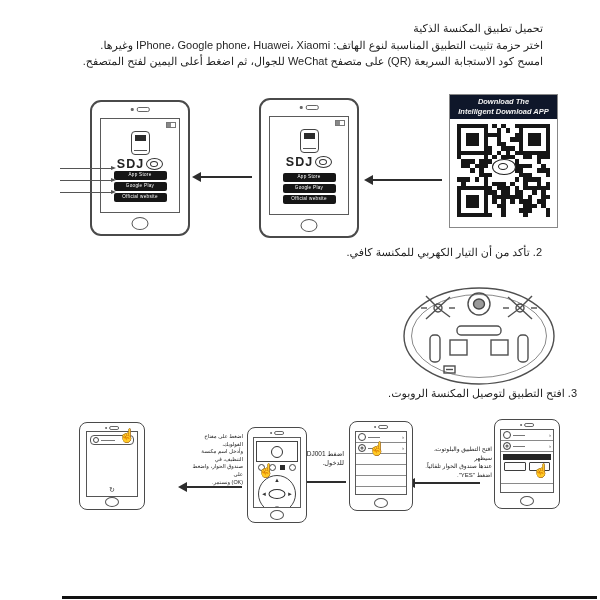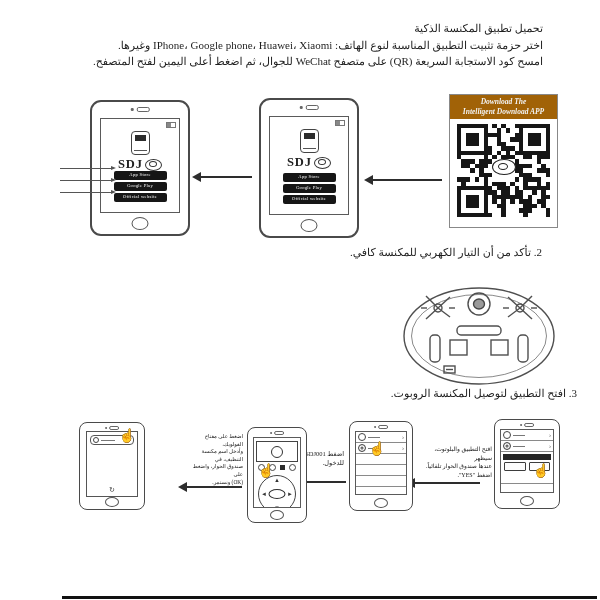--- a/index.html
+++ b/index.html
@@ -1,17 +1,17 @@
 <!DOCTYPE html>
 <html><head>
 <meta charset="utf-8">
 <style>
   html,body{margin:0;padding:0;background:#e8e8e8;}
   #page{position:relative;width:600px;height:600px;background:#ffffff;overflow:hidden;
-        font-family:Liberation Serif, serif;color:#1f1f1f;}
+        font-family:Liberation Sans, sans-serif;color:#1f1f1f;}
   .abs{position:absolute;}
   .rtl{direction:rtl;text-align:right;}
   
   #intro{top:20px;right:57px;width:500px;font-size:11px;line-height:16.5px;}
   
   .harrow{position:absolute;height:2px;background:#2d2d2d;}
   .harrow::before{content:'';position:absolute;left:-8px;top:-4px;width:0;height:0;
     border-top:5px solid transparent;border-bottom:5px solid transparent;border-right:9px solid #2d2d2d;}
   .pline{position:absolute;height:1.2px;background:#555;}
   .pline::after{content:'';position:absolute;right:-4px;top:-2px;width:0;height:0;
@@ -32,21 +32,21 @@
   .robot-ic::after{content:'';position:absolute;left:2px;right:2px;bottom:3px;height:1.5px;background:#555;}
   .sdj-row{display:flex;align-items:center;justify-content:center;gap:2px;}
   .sdj-txt{font-weight:bold;font-size:12.5px;letter-spacing:1px;color:#222;}
   .eye{display:inline-block;width:15px;height:10px;border:1.6px solid #333;border-radius:50%;position:relative;}
   .eye::before{content:'';position:absolute;left:3px;top:1.5px;width:6px;height:4px;border:1.4px solid #333;border-radius:50%;}
   .stores{position:absolute;left:0;right:0;bottom:8px;}
   .store-btn{width:53px;height:8.5px;margin:2.5px auto;background:#161616;color:#fff;border-radius:2px;
              font-size:4.6px;line-height:8.5px;text-align:center;letter-spacing:.3px;overflow:hidden;white-space:nowrap;}
   
   #qrwrap{left:449px;top:94px;width:107px;height:132px;border:1px solid #888;background:#fff;}
-  #qrhead{height:22px;background:#a16207;color:#f2f2f2;text-align:center;
+  #qrhead{height:22px;background:#0f172a;color:#f2f2f2;text-align:center;
           font-size:7.5px;font-weight:bold;font-style:italic;line-height:10px;padding-top:2px;}
   #qr{position:relative;width:93px;height:93px;margin:5px auto 0 auto;
       display:grid;grid-template-columns:repeat(21,1fr);grid-template-rows:repeat(21,1fr);}
   .qm{background:#fff;} .qm.on{background:#161616;}
   #qrlogo{position:absolute;left:50%;top:50%;transform:translate(-50%,-50%);
           width:22px;height:14px;background:#fff;border:1.6px solid #222;border-radius:50%;}
   #qrlogo::before{content:'';position:absolute;left:5px;top:3px;width:8px;height:5px;border:1.5px solid #222;border-radius:50%;}
   
   #step2{top:243px;right:58px;font-size:11px;line-height:18px;}
   #step3{top:387px;right:23px;font-size:11px;}

